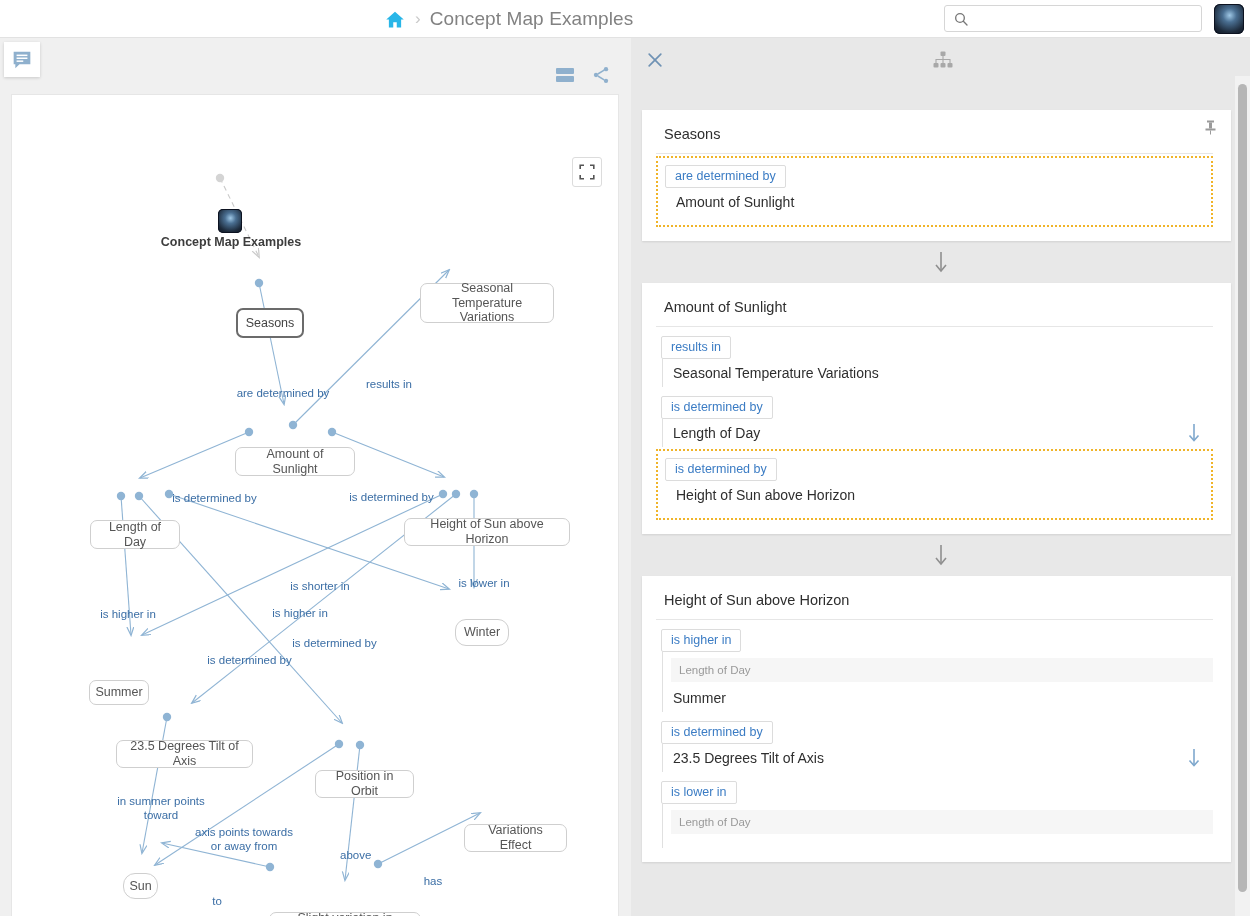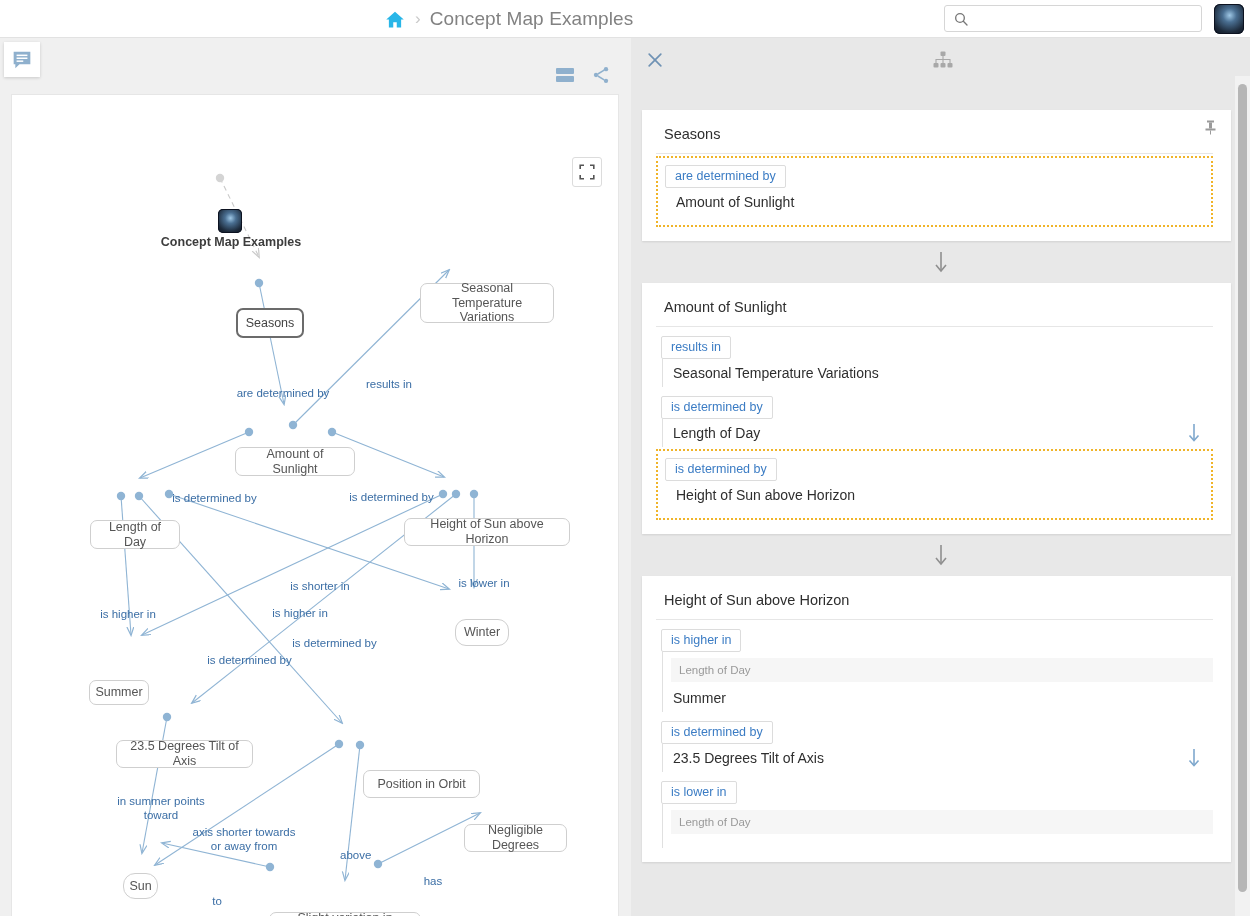--- a/index.html
+++ b/index.html
@@ -285,39 +285,39 @@
 
     <div id="map-nodes">
         <div class="node selected" style="left: 224px; top: 213px; width: 68px; height: 30px;">Seasons</div>
         <div class="node" style="left: 408px; top: 188px; width: 134px; height: 40px;">Seasonal Temperature Variations</div>
         <div class="node" style="left: 223px; top: 352px; width: 120px; height: 29px;">Amount of Sunlight</div>
         <div class="node" style="left: 78px; top: 425px; width: 90px; height: 29px;">Length of Day</div>
         <div class="node" style="left: 392px; top: 423px; width: 166px; height: 28px;">Height of Sun above Horizon</div>
         <div class="node" style="left: 443px; top: 524px; width: 54px; height: 27px; border-radius: 11px;">Winter</div>
         <div class="node" style="left: 77px; top: 585px; width: 60px; height: 25px;">Summer</div>
         <div class="node" style="left: 104px; top: 645px; width: 137px; height: 28px;">23.5 Degrees Tilt of Axis</div>
-        <div class="node" style="left: 303px; top: 675px; width: 117px; height: 28px; margin-left: 48px;">Position in Orbit</div>
-        <div class="node" style="left: 452px; top: 729px; width: 103px; height: 28px;">Negligible Degrees</div>
+        <div class="node" style="left: 303px; top: 675px; width: 99px; height: 28px;">Position in Orbit</div>
+        <div class="node" style="left: 452px; top: 729px; width: 103px; height: 28px;">Variations Effect</div>
         <div class="node" style="left: 111px; top: 778px; width: 35px; height: 26px; border-radius: 12px;">Sun</div>
         <div class="node" style="left: 257px; top: 817px; width: 152px; height: 28px;">Slight variation in distance</div>
       </div>
     <div id="map-edge-labels">
         <div class="edge-label" style="left: 213px; top: 292px; width: 116px;">are determined by</div>
         <div class="edge-label" style="left: 345px; top: 283px; width: 64px;">results in</div>
         <div class="edge-label" style="left: 150px; top: 397px; width: 105px;">is determined by</div>
         <div class="edge-label" style="left: 327px; top: 396px; width: 105px;">is determined by</div>
         <div class="edge-label" style="left: 271px; top: 485px; width: 74px;">is shorter in</div>
         <div class="edge-label" style="left: 440px; top: 482px; width: 64px;">is lower in</div>
         <div class="edge-label" style="left: 82px; top: 513px; width: 68px;">is higher in</div>
         <div class="edge-label" style="left: 253px; top: 512px; width: 70px;">is higher in</div>
         <div class="edge-label" style="left: 270px; top: 542px; width: 105px;">is determined by</div>
         <div class="edge-label" style="left: 185px; top: 559px; width: 105px;">is determined by</div>
         <div class="edge-label" style="left: 98px; top: 700px; width: 102px;">in summer points
 toward</div>
-        <div class="edge-label" style="left: 174px; top: 731px; width: 116px;">axis shorter towards
+        <div class="edge-label" style="left: 174px; top: 731px; width: 116px;">axis points towards
 or away from</div>
         <div class="edge-label" style="left: 328px; top: 754px; width: 30px;">above</div>
         <div class="edge-label" style="left: 408px; top: 780px; width: 26px;">has</div>
         <div class="edge-label" style="left: 196px; top: 800px; width: 18px;">to</div>
       </div>
   </div>
 </div>
 
 <div id="right-panel">
   <div id="rp-close">

